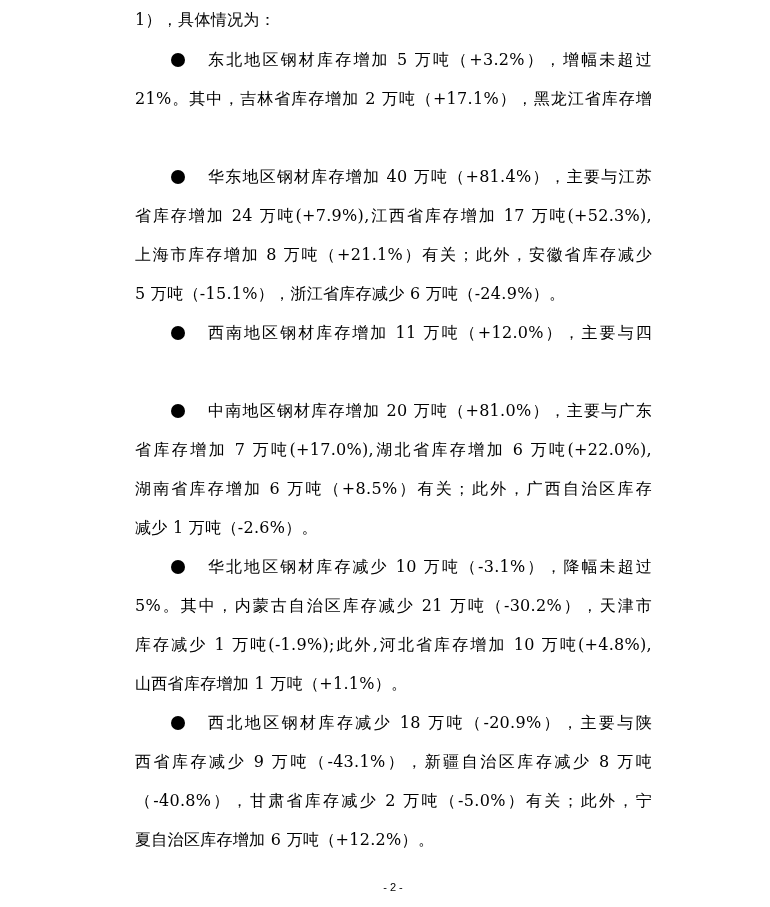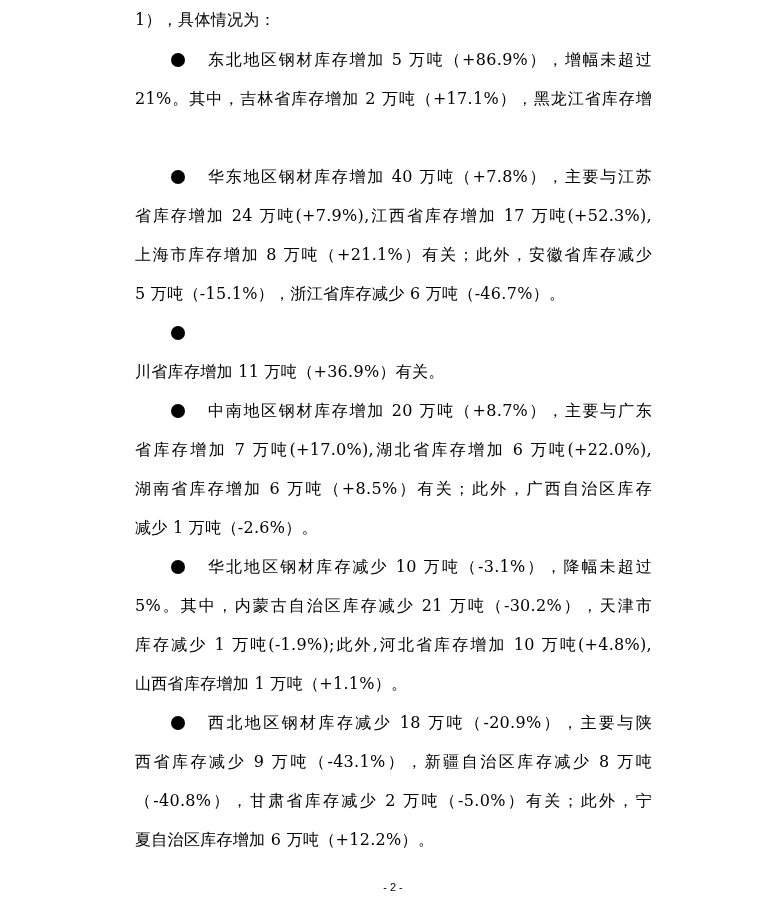--- a/index.html
+++ b/index.html
@@ -17,34 +17,34 @@
              text-align: center; font-family: "Liberation Sans", sans-serif;
              font-size: 11px; color: #000; }
 </style>
 </head>
 <body>
 
 <div class="page">
   <div class="line last" style="top:8px">1），具体情况为：</div>
 
   <div class="bullet" style="top:53px"></div>
-  <div class="line bullet-line" style="top:48px">东北地区钢材库存增加 5 万吨（+86.9%），增幅未超过</div>
+  <div class="line bullet-line" style="top:48px">东北地区钢材库存增加 5 万吨（+3.2%），增幅未超过</div>
   <div class="line" style="top:87px">21%。其中，吉林省库存增加 2 万吨（+17.1%），黑龙江省库存增</div>
 
   <div class="bullet" style="top:170px"></div>
-  <div class="line bullet-line" style="top:165px">华东地区钢材库存增加 40 万吨（+7.8%），主要与江苏</div>
+  <div class="line bullet-line" style="top:165px">华东地区钢材库存增加 40 万吨（+81.4%），主要与江苏</div>
   <div class="line" style="top:204px">省库存增加 24 万吨(+7.9%),江西省库存增加 17 万吨(+52.3%),</div>
   <div class="line" style="top:243px">上海市库存增加 8 万吨（+21.1%）有关；此外，安徽省库存减少</div>
-  <div class="line last" style="top:282px">5 万吨（-15.1%），浙江省库存减少 6 万吨（-46.7%）。</div>
+  <div class="line last" style="top:282px">5 万吨（-15.1%），浙江省库存减少 6 万吨（-24.9%）。</div>
 
   <div class="bullet" style="top:326px"></div>
-  <div class="line last" style="top:360px">川省库存增加 11 万吨（+36.9%）有关。</div>
+  <div class="line bullet-line" style="top:321px">西南地区钢材库存增加 11 万吨（+12.0%），主要与四</div>
 
   <div class="bullet" style="top:404px"></div>
-  <div class="line bullet-line" style="top:399px">中南地区钢材库存增加 20 万吨（+8.7%），主要与广东</div>
+  <div class="line bullet-line" style="top:399px">中南地区钢材库存增加 20 万吨（+81.0%），主要与广东</div>
   <div class="line" style="top:438px">省库存增加 7 万吨(+17.0%),湖北省库存增加 6 万吨(+22.0%),</div>
   <div class="line" style="top:477px">湖南省库存增加 6 万吨（+8.5%）有关；此外，广西自治区库存</div>
   <div class="line last" style="top:516px">减少 1 万吨（-2.6%）。</div>
 
   <div class="bullet" style="top:560px"></div>
   <div class="line bullet-line" style="top:555px">华北地区钢材库存减少 10 万吨（-3.1%），降幅未超过</div>
   <div class="line" style="top:594px">5%。其中，内蒙古自治区库存减少 21 万吨（-30.2%），天津市</div>
   <div class="line" style="top:633px">库存减少 1 万吨(-1.9%);此外,河北省库存增加 10 万吨(+4.8%),</div>
   <div class="line last" style="top:672px">山西省库存增加 1 万吨（+1.1%）。</div>
 

